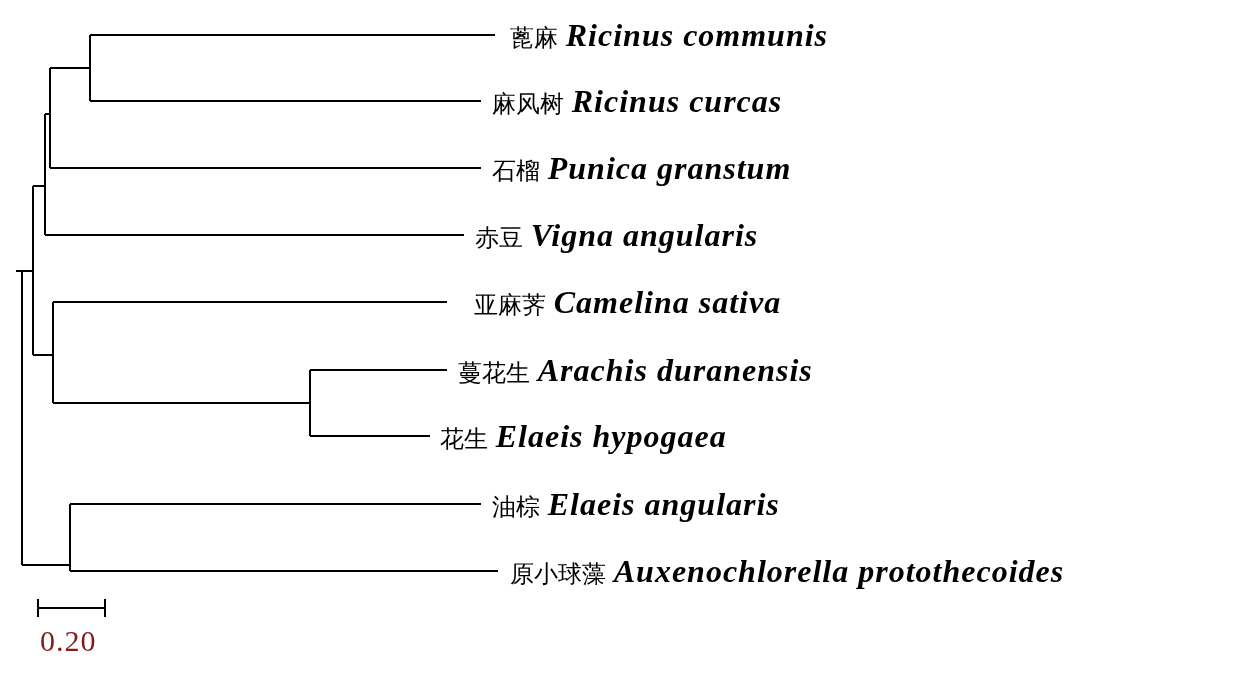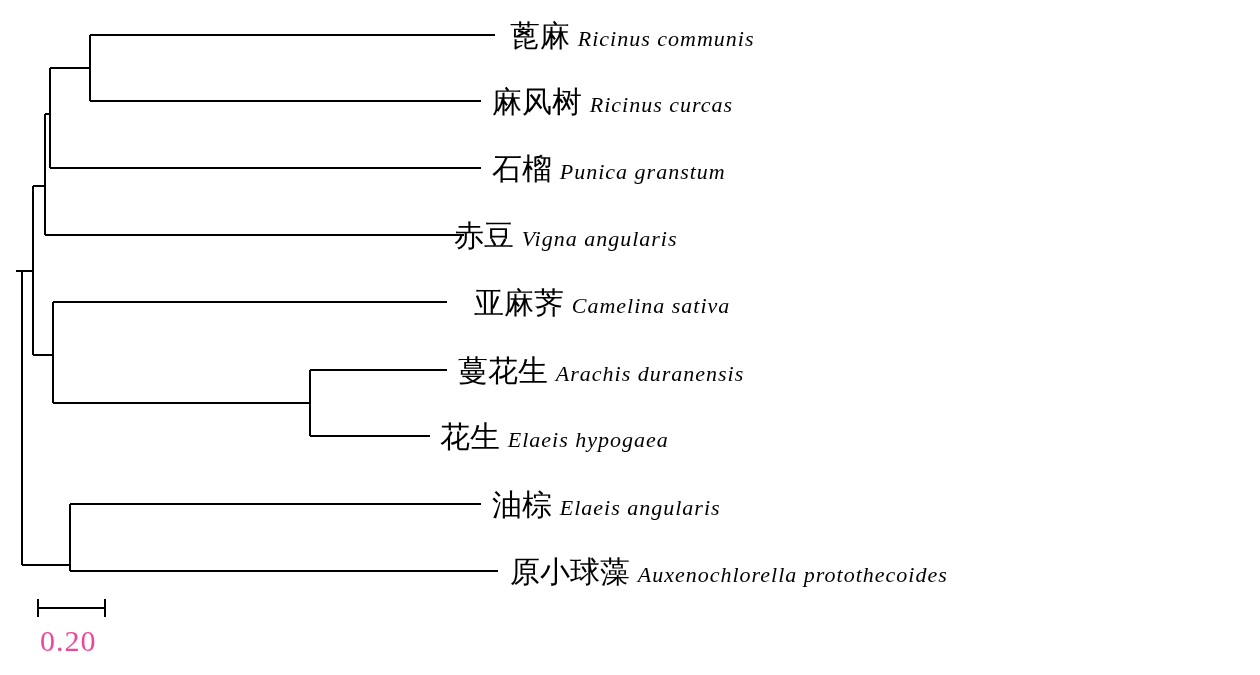--- a/index.html
+++ b/index.html
@@ -27,36 +27,37 @@
   .leaf-label {
     position: absolute;
     white-space: nowrap;
     font-size: 31px;
     line-height: 1;
     color: #000000;
     transform: translateY(-50%);
   }
   .leaf-label .cn {
     font-family: "DejaVu Sans", sans-serif;
-    font-size: 30px;
+    font-size: 24px;
     font-style: normal;
     letter-spacing: 0px;
     margin-top: 32px;
   }
   .leaf-label .sci {
     font-family: "Liberation Serif", serif;
     font-style: italic;
-    font-size: 22px;
+    font-size: 32px;
     letter-spacing: 1px;
+    font-weight: bold;
   }
   .scale-label {
     position: absolute;
     font-family: "Liberation Serif", serif;
     font-size: 30px;
-    color: #ec4899;
+    color: #7f1d1d;
     letter-spacing: 1px;
   }
 </style>
 </head>
 <body>
 
 <div id="root">
 
   <svg id="tree-svg" viewBox="0 0 1260 675" xmlns="http://www.w3.org/2000/svg">
     <g id="branch-group" stroke="#000000" stroke-width="2" shape-rendering="crispEdges">
@@ -91,21 +92,21 @@
         <line x1="38" y1="608" x2="105" y2="608" stroke="#000000"></line>
         <line x1="38" y1="599" x2="38" y2="617" stroke="#000000"></line>
         <line x1="105" y1="599" x2="105" y2="617" stroke="#000000"></line>
       </g>
   </svg>
 
   <div id="labels">
       <div class="leaf-label" style="left: 510px; top: 35px;"><span class="cn">蓖麻</span> <span class="sci">Ricinus communis</span></div>
       <div class="leaf-label" style="left: 492px; top: 101px;"><span class="cn">麻风树</span> <span class="sci">Ricinus curcas</span></div>
       <div class="leaf-label" style="left: 492px; top: 168px;"><span class="cn">石榴</span> <span class="sci">Punica granstum</span></div>
-      <div class="leaf-label" style="left: 454px; top: 235px;"><span class="cn">赤豆</span> <span class="sci">Vigna angularis</span></div>
+      <div class="leaf-label" style="left: 475px; top: 235px;"><span class="cn">赤豆</span> <span class="sci">Vigna angularis</span></div>
       <div class="leaf-label" style="left: 474px; top: 302px;"><span class="cn">亚麻荠</span> <span class="sci">Camelina sativa</span></div>
       <div class="leaf-label" style="left: 458px; top: 370px; text-align: center;"><span class="cn">蔓花生</span> <span class="sci">Arachis duranensis</span></div>
       <div class="leaf-label" style="left: 440px; top: 436px;"><span class="cn">花生</span> <span class="sci">Elaeis hypogaea</span></div>
       <div class="leaf-label" style="left: 492px; top: 504px;"><span class="cn">油棕</span> <span class="sci">Elaeis angularis</span></div>
       <div class="leaf-label" style="left: 510px; top: 571px;"><span class="cn">原小球藻</span> <span class="sci">Auxenochlorella protothecoides</span></div>
     </div>
 
   <div class="scale-label" id="scale-text" style="left: 40px; top: 624px;">0.20</div>
 
 </div>

